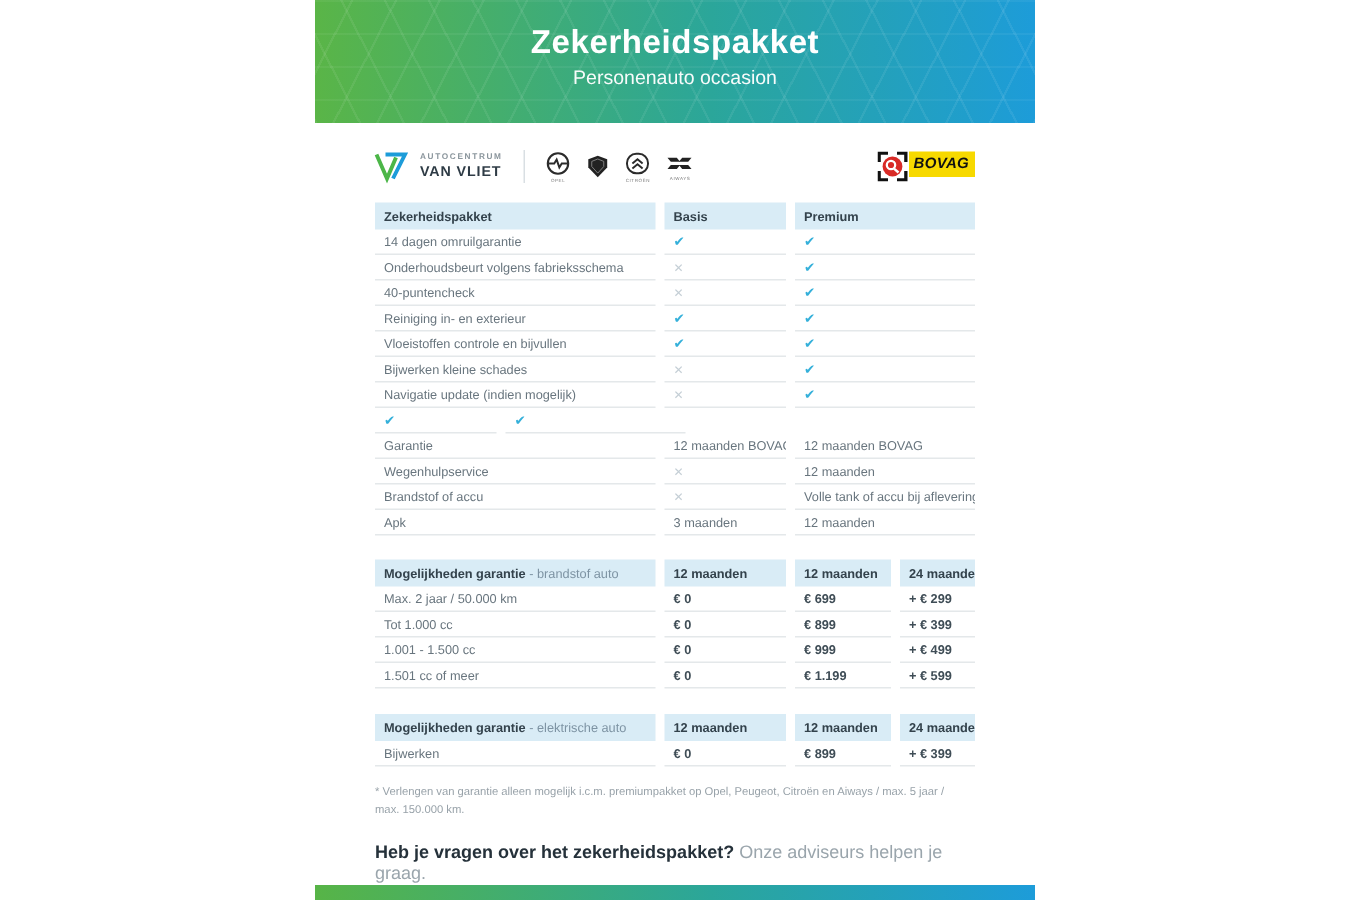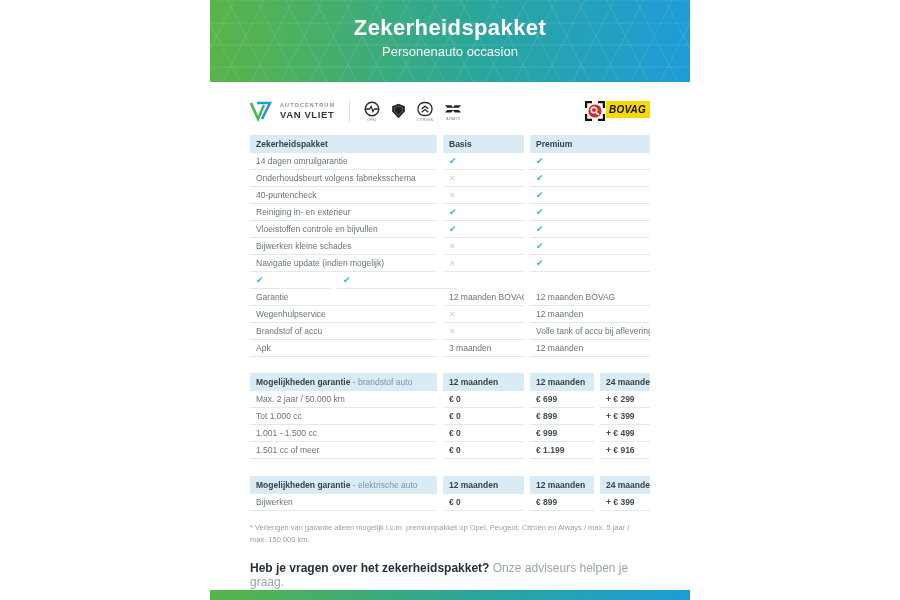--- a/index.html
+++ b/index.html
@@ -237,21 +237,21 @@
         <div class="trow">
           <div class="c label">1.001 - 1.500 cc</div>
           <div class="c g1 price">€ 0</div>
           <div class="c g2 price">€ 999</div>
           <div class="c g3 price">+ € 499</div>
         </div>
         <div class="trow">
           <div class="c label">1.501 cc of meer</div>
           <div class="c g1 price">€ 0</div>
           <div class="c g2 price">€ 1.199</div>
-          <div class="c g3 price">+ € 916</div>
+          <div class="c g3 price">+ € 599</div>
         </div>
       </div>
   </div>
 
   <div class="tbl mt3">
     <div class="thead">
       <div class="c label"><span>Mogelijkheden garantie</span><span class="light"> - elektrische auto</span></div>
       <div class="c g1">12 maanden</div>
       <div class="c g2">12 maanden</div>
       <div class="c g3">24 maanden*</div>

